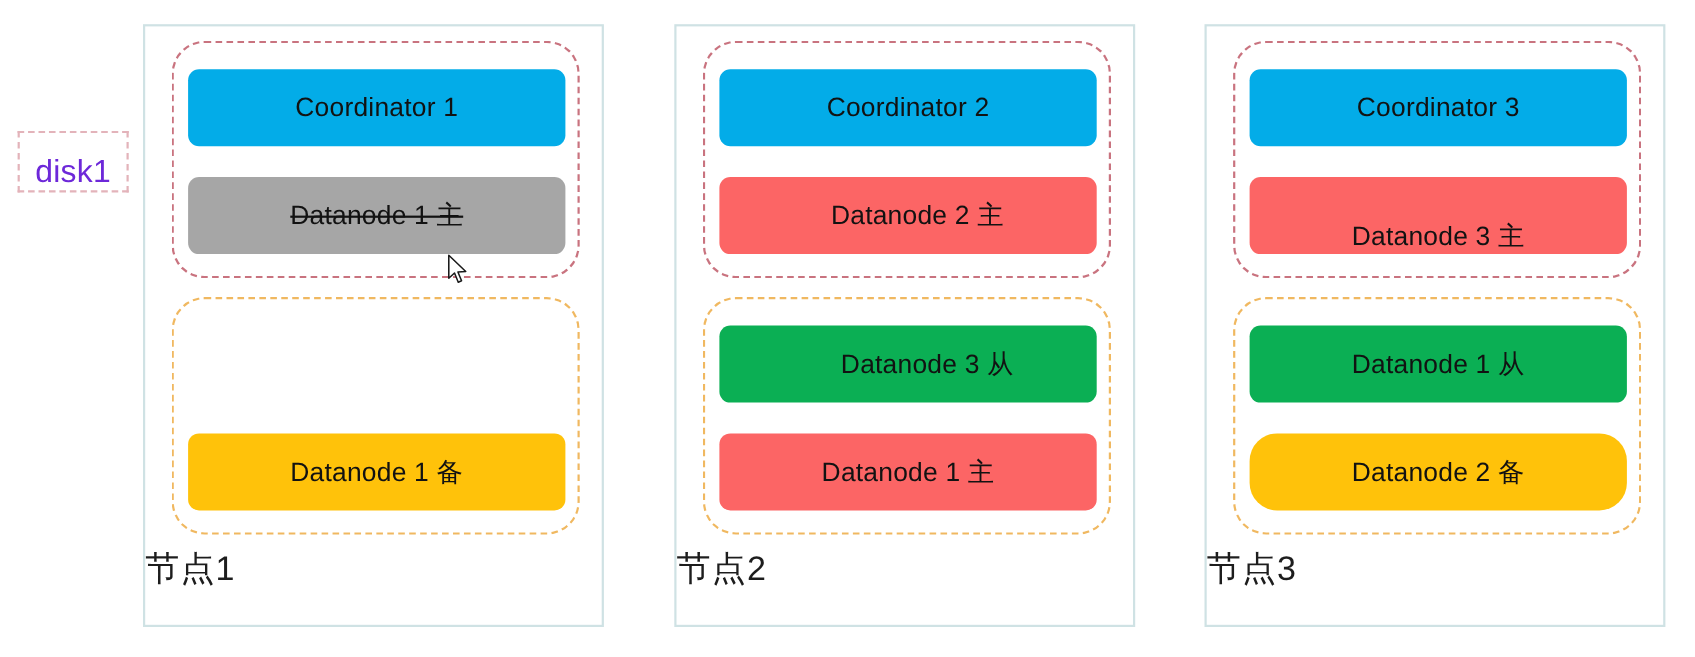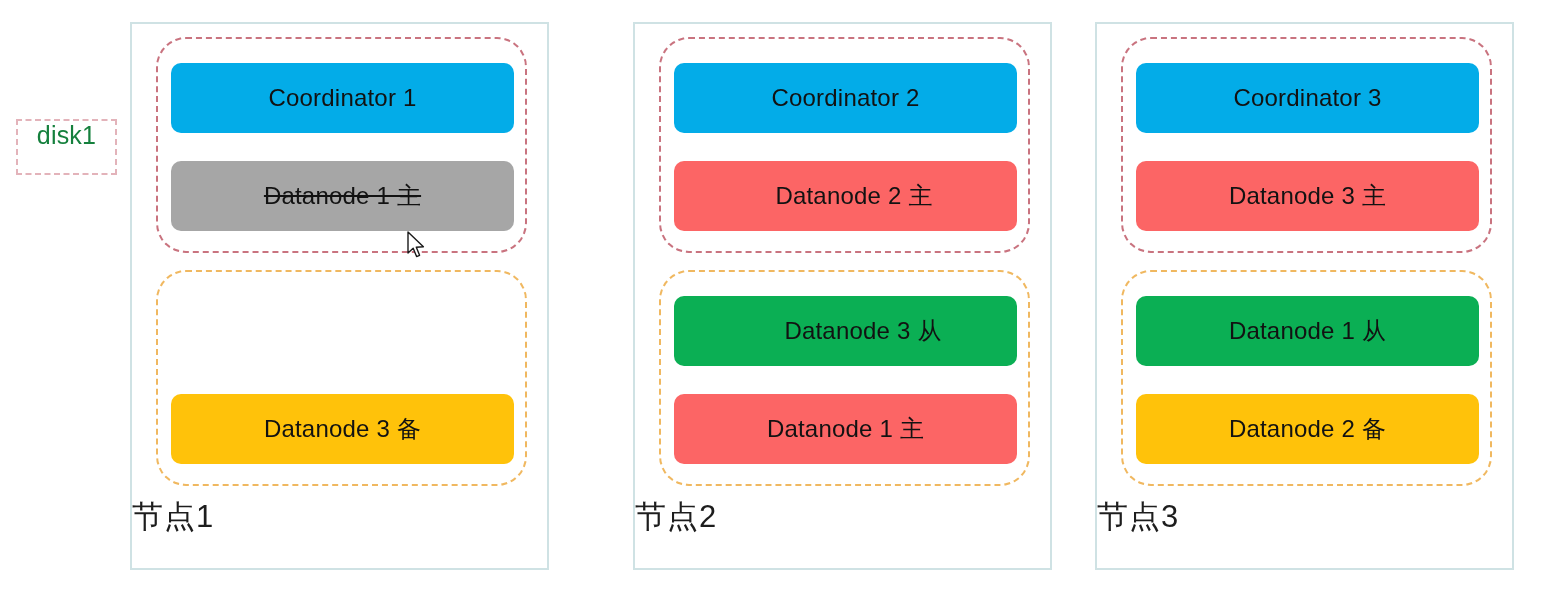--- a/index.html
+++ b/index.html
@@ -15,26 +15,26 @@
     width: 1541px;
     height: 597px;
     background: #ffffff;
     overflow: hidden;
   }
 
   
   .disk-label {
     position: absolute;
     display: flex;
-    align-items: flex-start;
+    align-items: flex-end;
     justify-content: center;
     box-sizing: border-box;
     background: #ffffff;
-    font-size: 25px;
-    color: #15803d;
+    font-size: 29px;
+    color: #6d28d9;
     letter-spacing: 0.2px;
   }
   #disk-label-1 {
     left: 16px;
     top: 119px;
     width: 101px;
     height: 56px;
     border: 2px dashed #e3b3ba;
   }
   #disk-label-2 {
@@ -49,21 +49,21 @@
   .node {
     position: absolute;
     top: 22px;
     width: 419px;
     height: 548px;
     box-sizing: border-box;
     border: 2px solid #cfe2e4;
     background: #ffffff;
   }
   #node-0 { left: 130px; }
-  #node-1 { left: 633px; }
+  #node-1 { left: 613px; }
   #node-2 { left: 1095px; }
 
   
   .disk-group {
     position: absolute;
     left: 24px;
     width: 371px;
     box-sizing: border-box;
     border-radius: 30px;
   }
@@ -132,21 +132,21 @@
     <div class="disk-group disk1">
       <div class="pill slot-0" style="background: rgb(3, 172, 232);">
         <span style="text-decoration: none;">Coordinator 1</span>
       </div>
       <div class="pill slot-1" style="background: rgb(166, 166, 166);">
         <span class="struck" style="text-decoration: line-through;">Datanode 1 主</span>
       </div>
     </div>
     <div class="disk-group disk2">
       <div class="pill slot-1" style="background: rgb(255, 194, 10);">
-        <span style="text-decoration: none;">Datanode 3 备</span>
+        <span style="text-decoration: none;">Datanode 1 备</span>
       </div>
     </div>
     <div class="node-caption">节点1</div>
   </div>
 
   <div id="node-1" class="node">
     <div class="disk-group disk1">
       <div class="pill slot-0" style="background: rgb(3, 172, 232);">
         <span style="text-decoration: none;">Coordinator 2</span>
       </div>
@@ -163,29 +163,29 @@
       </div>
     </div>
     <div class="node-caption">节点2</div>
   </div>
 
   <div id="node-2" class="node">
     <div class="disk-group disk1">
       <div class="pill slot-0" style="background: rgb(3, 172, 232);">
         <span style="text-decoration: none;">Coordinator 3</span>
       </div>
-      <div class="pill slot-1" style="background: rgb(252, 101, 101);">
+      <div class="pill slot-1" style="background: rgb(252, 101, 101); align-items: flex-end;">
         <span style="text-decoration: none;">Datanode 3 主</span>
       </div>
     </div>
     <div class="disk-group disk2">
       <div class="pill slot-0" style="background: rgb(11, 175, 84);">
         <span style="text-decoration: none;">Datanode 1 从</span>
       </div>
-      <div class="pill slot-1" style="background: rgb(255, 194, 10);">
+      <div class="pill slot-1" style="background: rgb(255, 194, 10); border-radius: 25px;">
         <span style="text-decoration: none;">Datanode 2 备</span>
       </div>
     </div>
     <div class="node-caption">节点3</div>
   </div>
 
   <svg id="mouse-cursor" viewBox="0 0 22 30" style="left: 406px; top: 231px;">
     <path d="M2 1 L2 22 L7.2 17.2 L10.6 25.6 L13.6 24.3 L10.3 16.2 L17.4 15.8 Z" fill="#ffffff" stroke="#1a1a1a" stroke-width="1.4" stroke-linejoin="round"></path>
   </svg>
 

